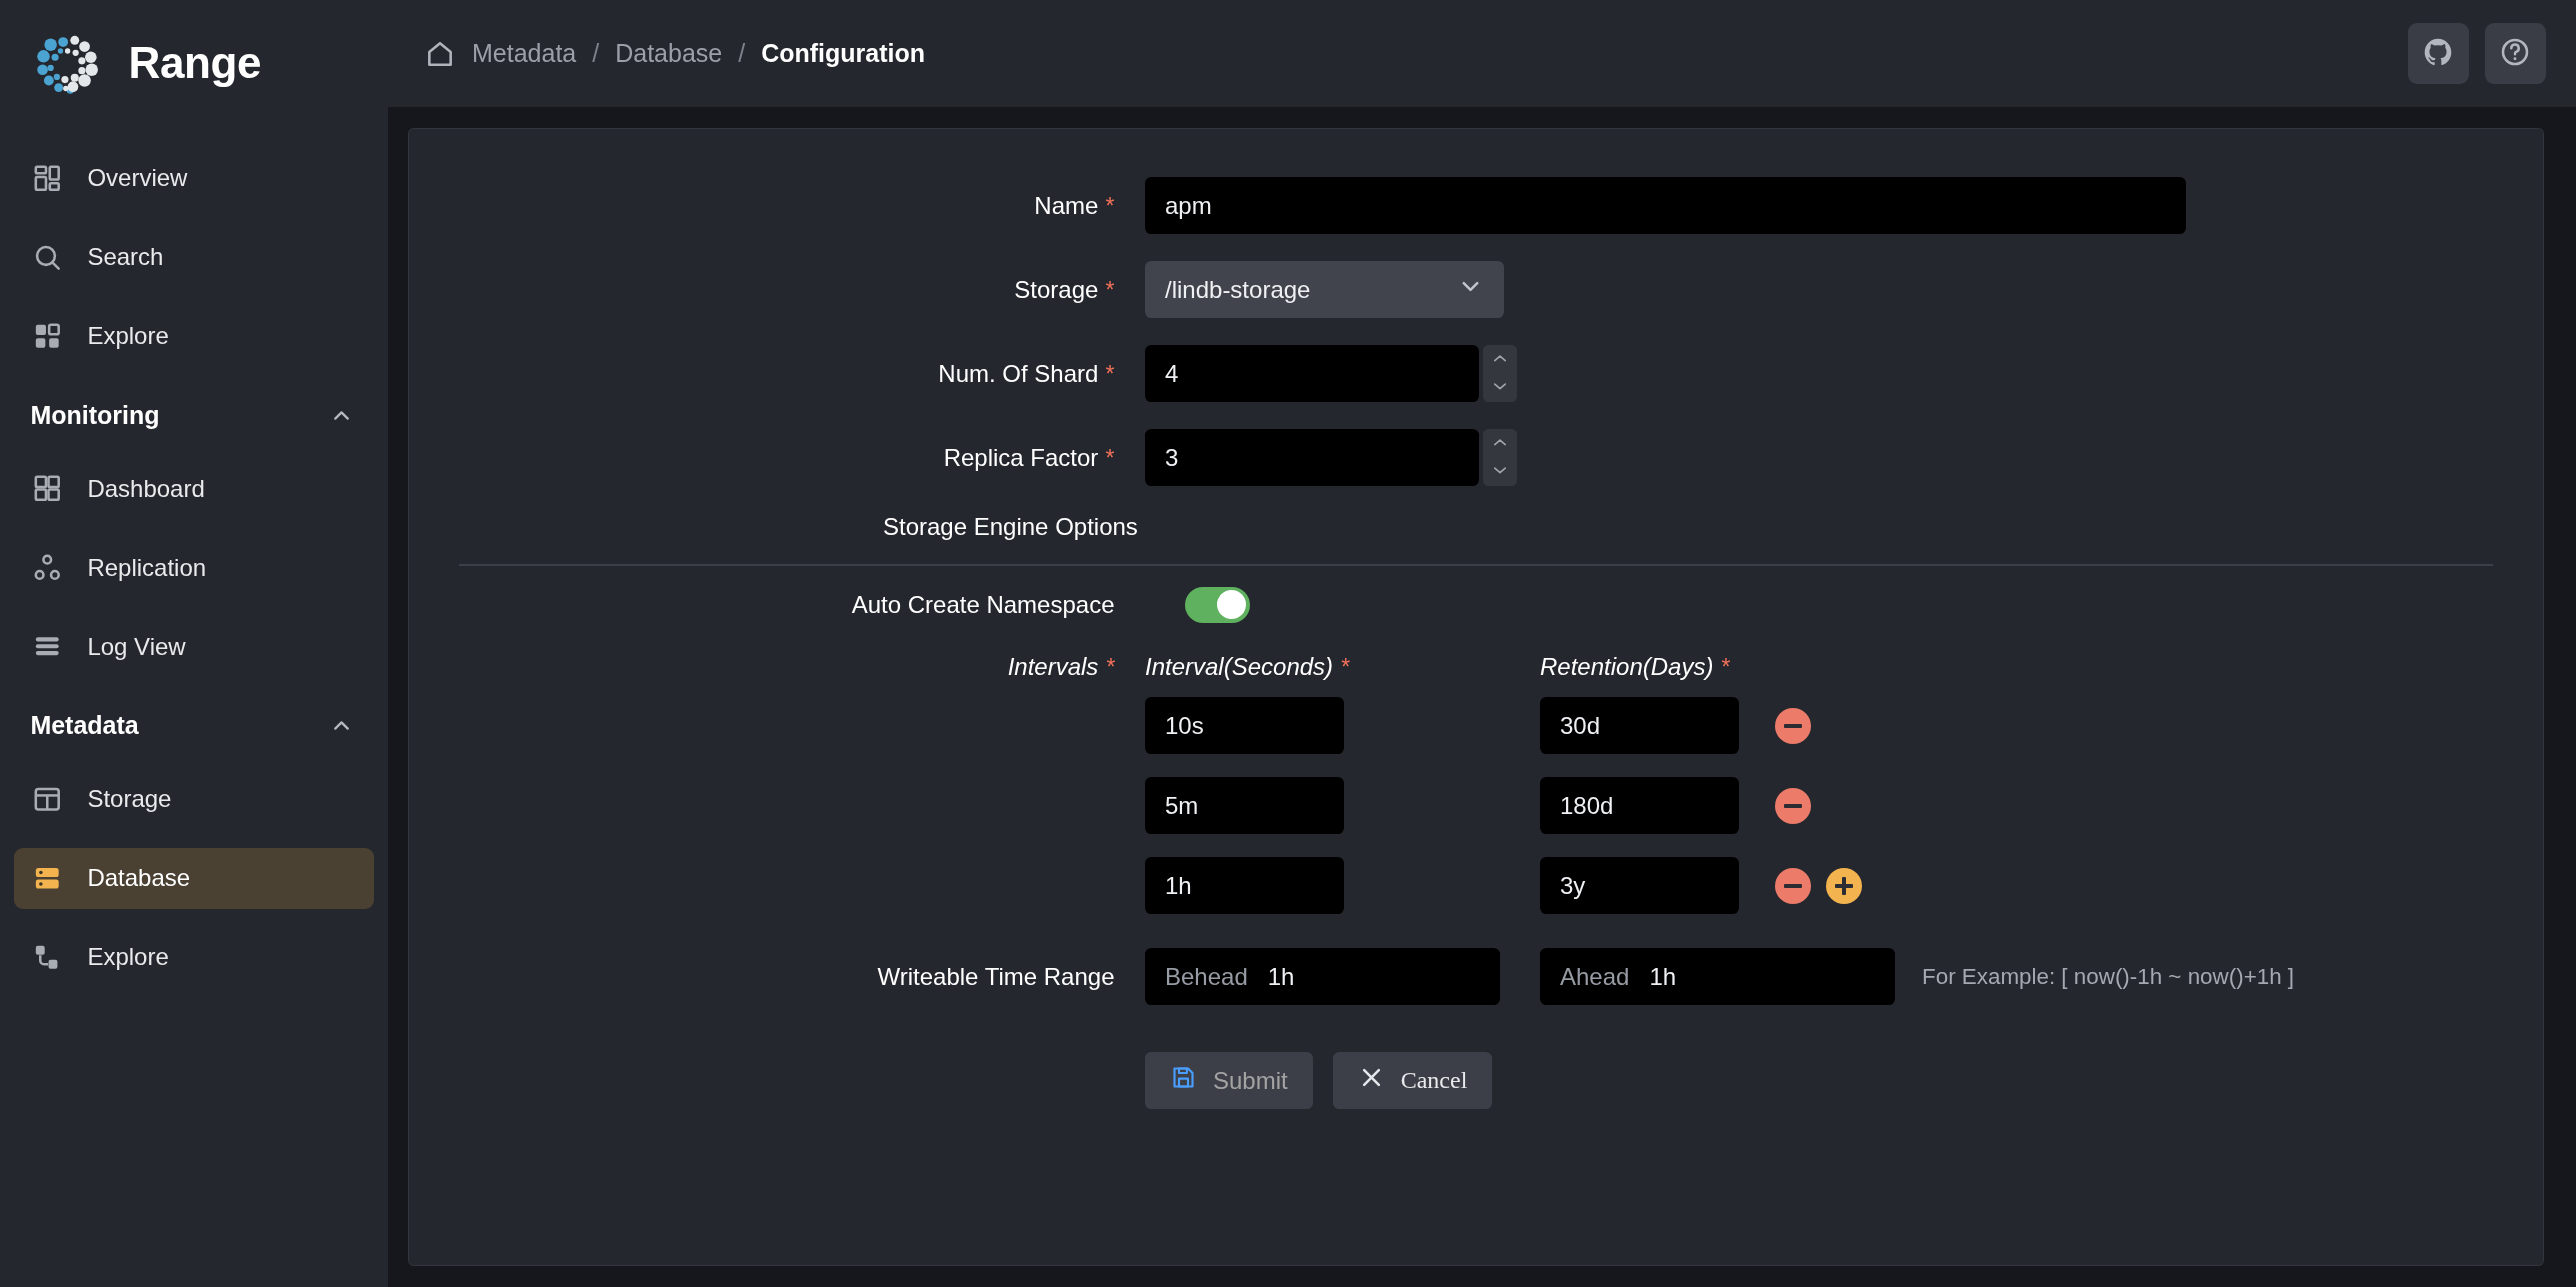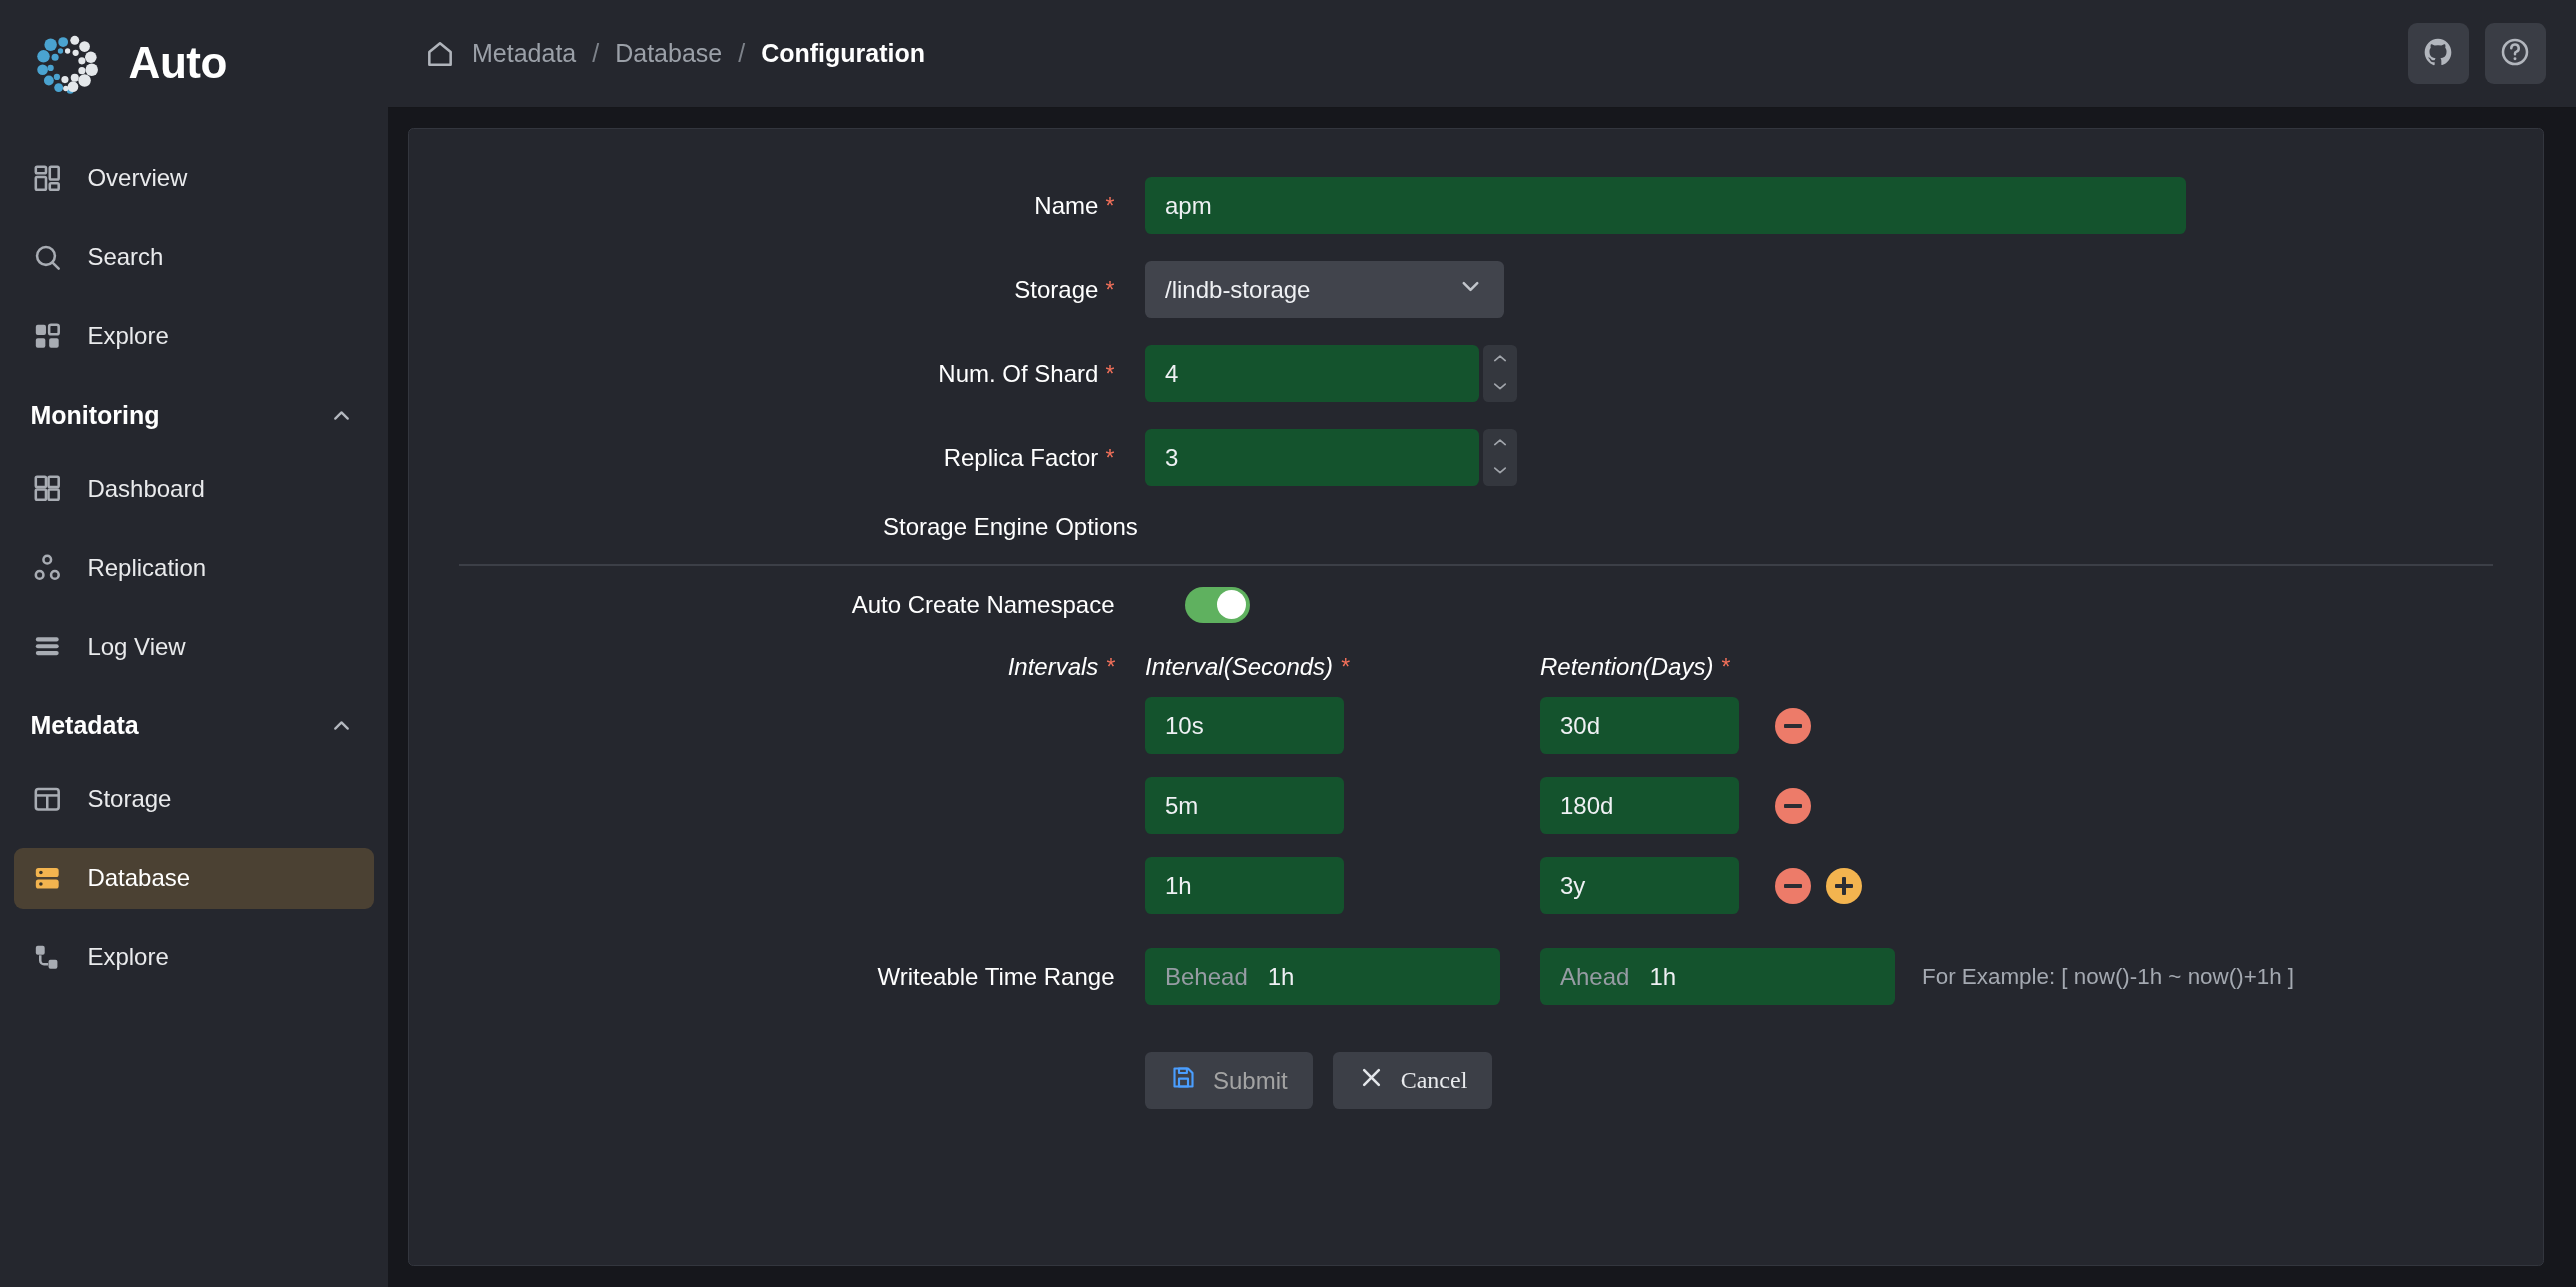--- a/index.html
+++ b/index.html
@@ -71,21 +71,21 @@
 
   
   .row { display: flex; align-items: center; margin-bottom: 27px; }
   .lbl {
     width: 736px; text-align: right; padding-right: 30.5px;
     color: #ffffff; font-size: 24px; flex: none;
   }
   .req { color: #f2705a; font-size: 23px; margin-left: 7.2px; }
 
   .inp {
-    background: #14532d; border: none; border-radius: 6.3px;
+    background: #000000; border: none; border-radius: 6.3px;
     height: 57px; color: #eef0f3; font-size: 24px;
     padding: 0 20px; font-family: "Liberation Sans", sans-serif;
     display: flex; align-items: center;
   }
   .inp-name { width: 1041px; }
   .inp-num { width: 334px; }
   .inp-interval { width: 199px; }
   .inp-range { width: 355px; }
   .sel {
     background: #41444c; border-radius: 6.3px; height: 57px;
@@ -173,21 +173,21 @@
             <circle cx="41" cy="28" r="3"></circle>
               <circle cx="50" cy="30" r="3.5"></circle>
             <circle cx="57" cy="39" r="4"></circle>
               <circle cx="57" cy="50" r="4"></circle>
             <circle cx="49" cy="58" r="4.5"></circle>
               <circle cx="38" cy="60" r="4"></circle>
             <circle cx="39" cy="70" r="3"></circle>
           </g>
         </svg>
       </div>
-      <div class="brand-name">Auto</div>
+      <div class="brand-name">Range</div>
     </div>
 
     <nav class="nav">
       <div class="nav-spacer-top"></div>
 
       <div class="nav-item">
         <span class="ico">
           <svg width="30.5" height="30.5" viewBox="0 0 24 24" fill="none" stroke="#a8acb3" stroke-width="2">
             <rect x="3" y="3" width="8" height="5" rx="1"></rect>
               <rect x="3" y="11" width="8" height="10" rx="1"></rect>

